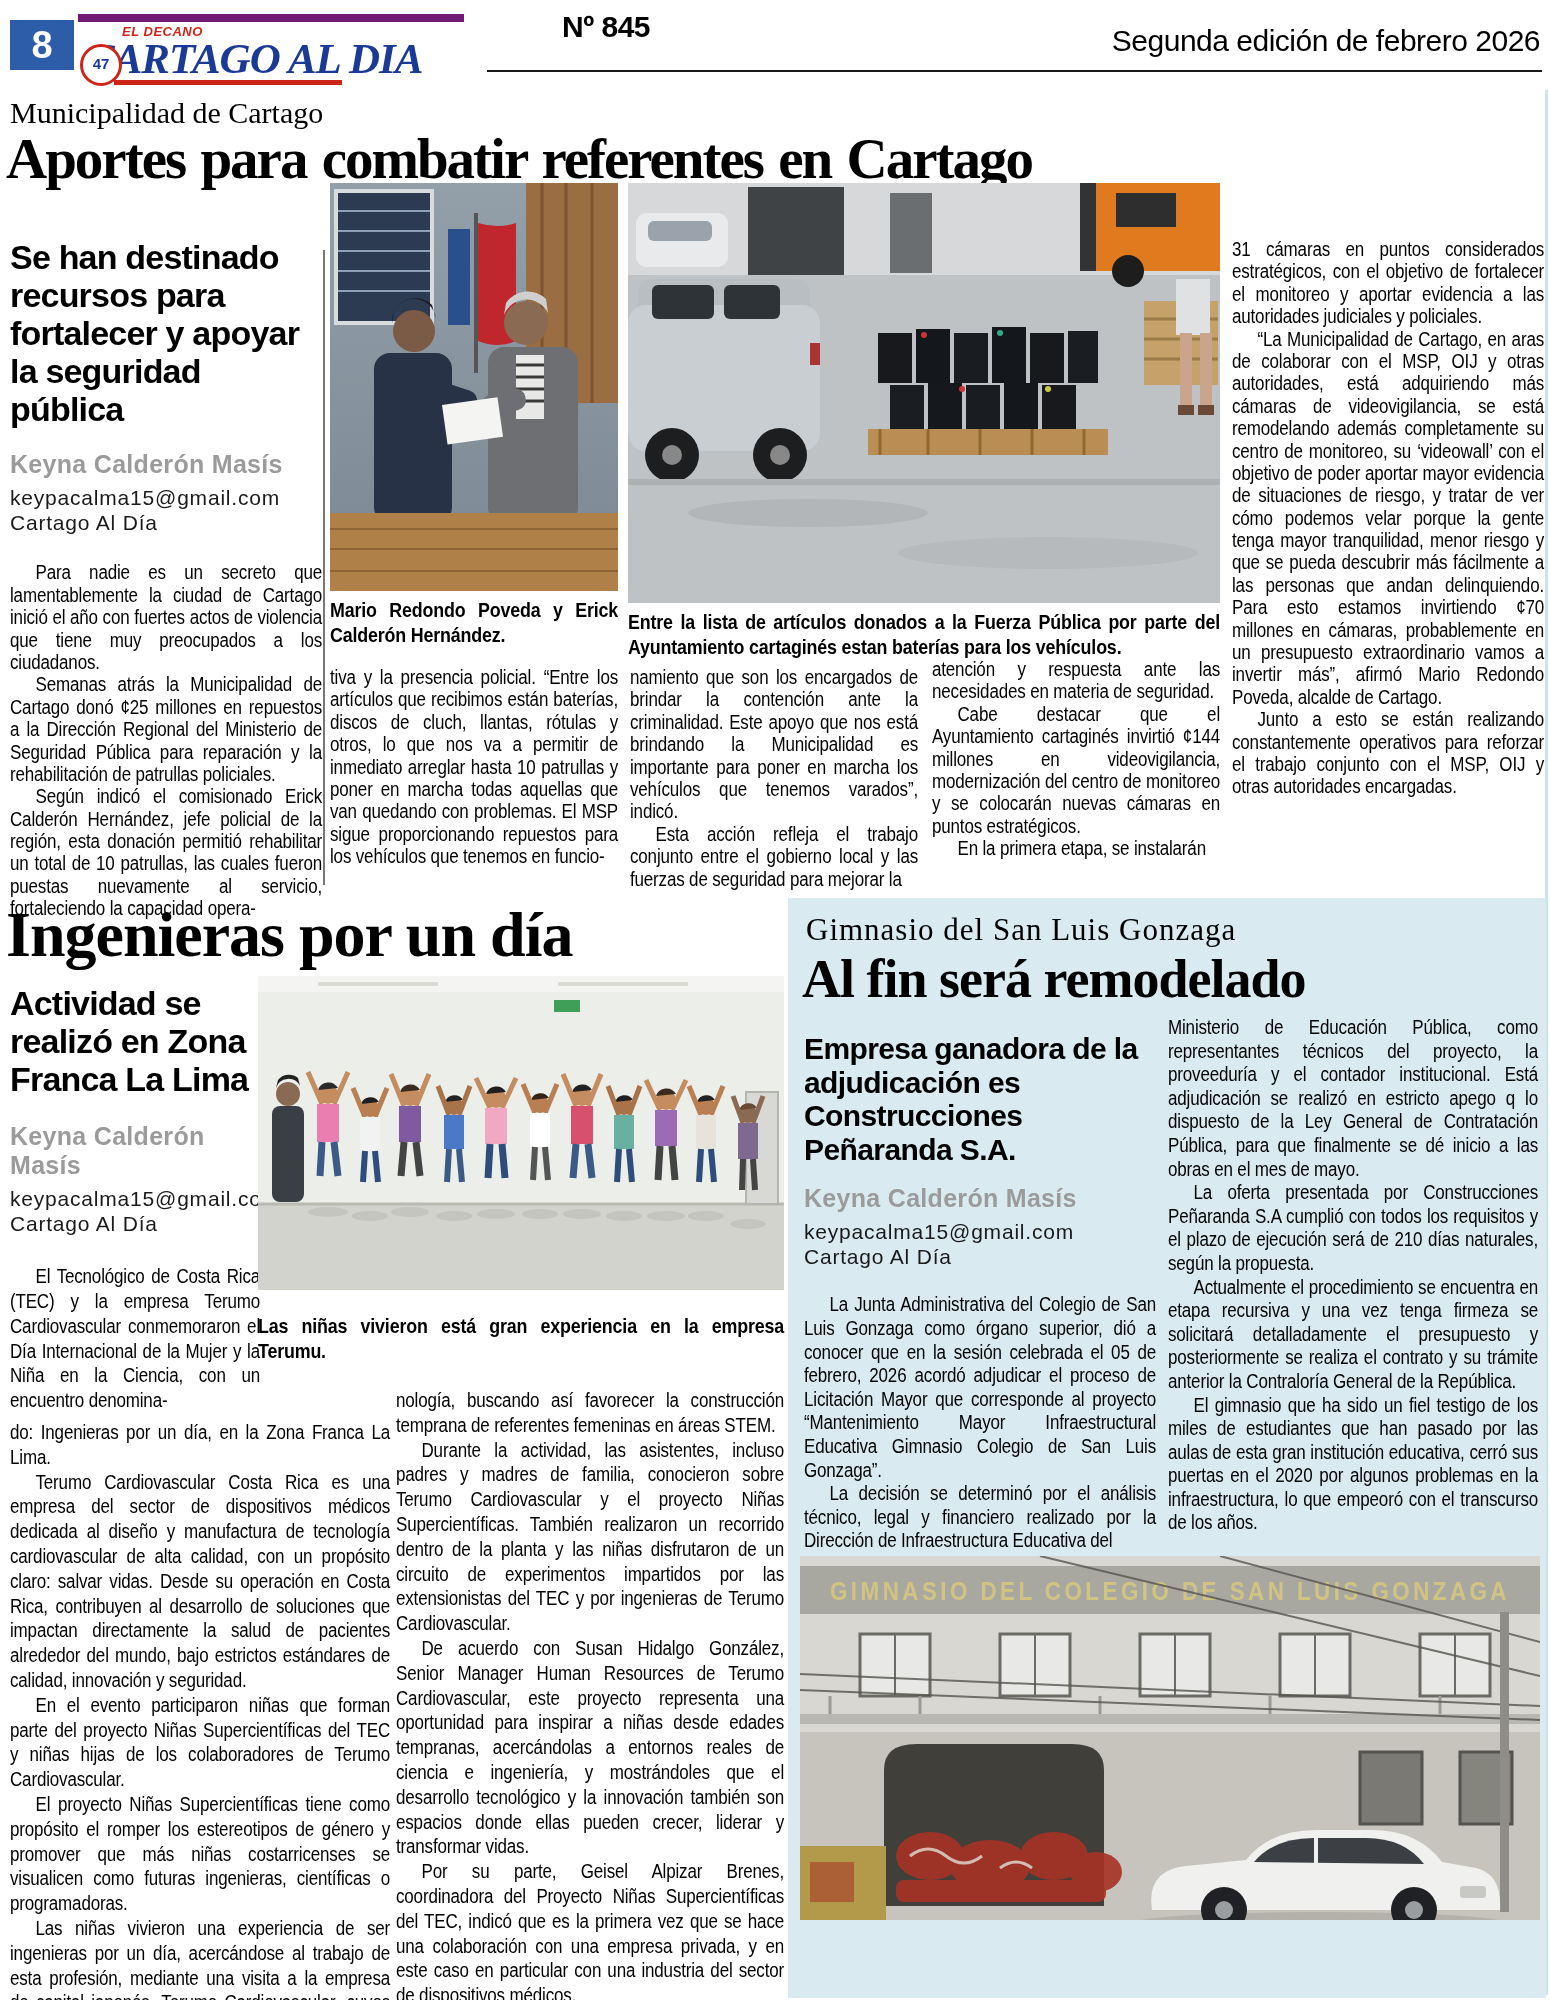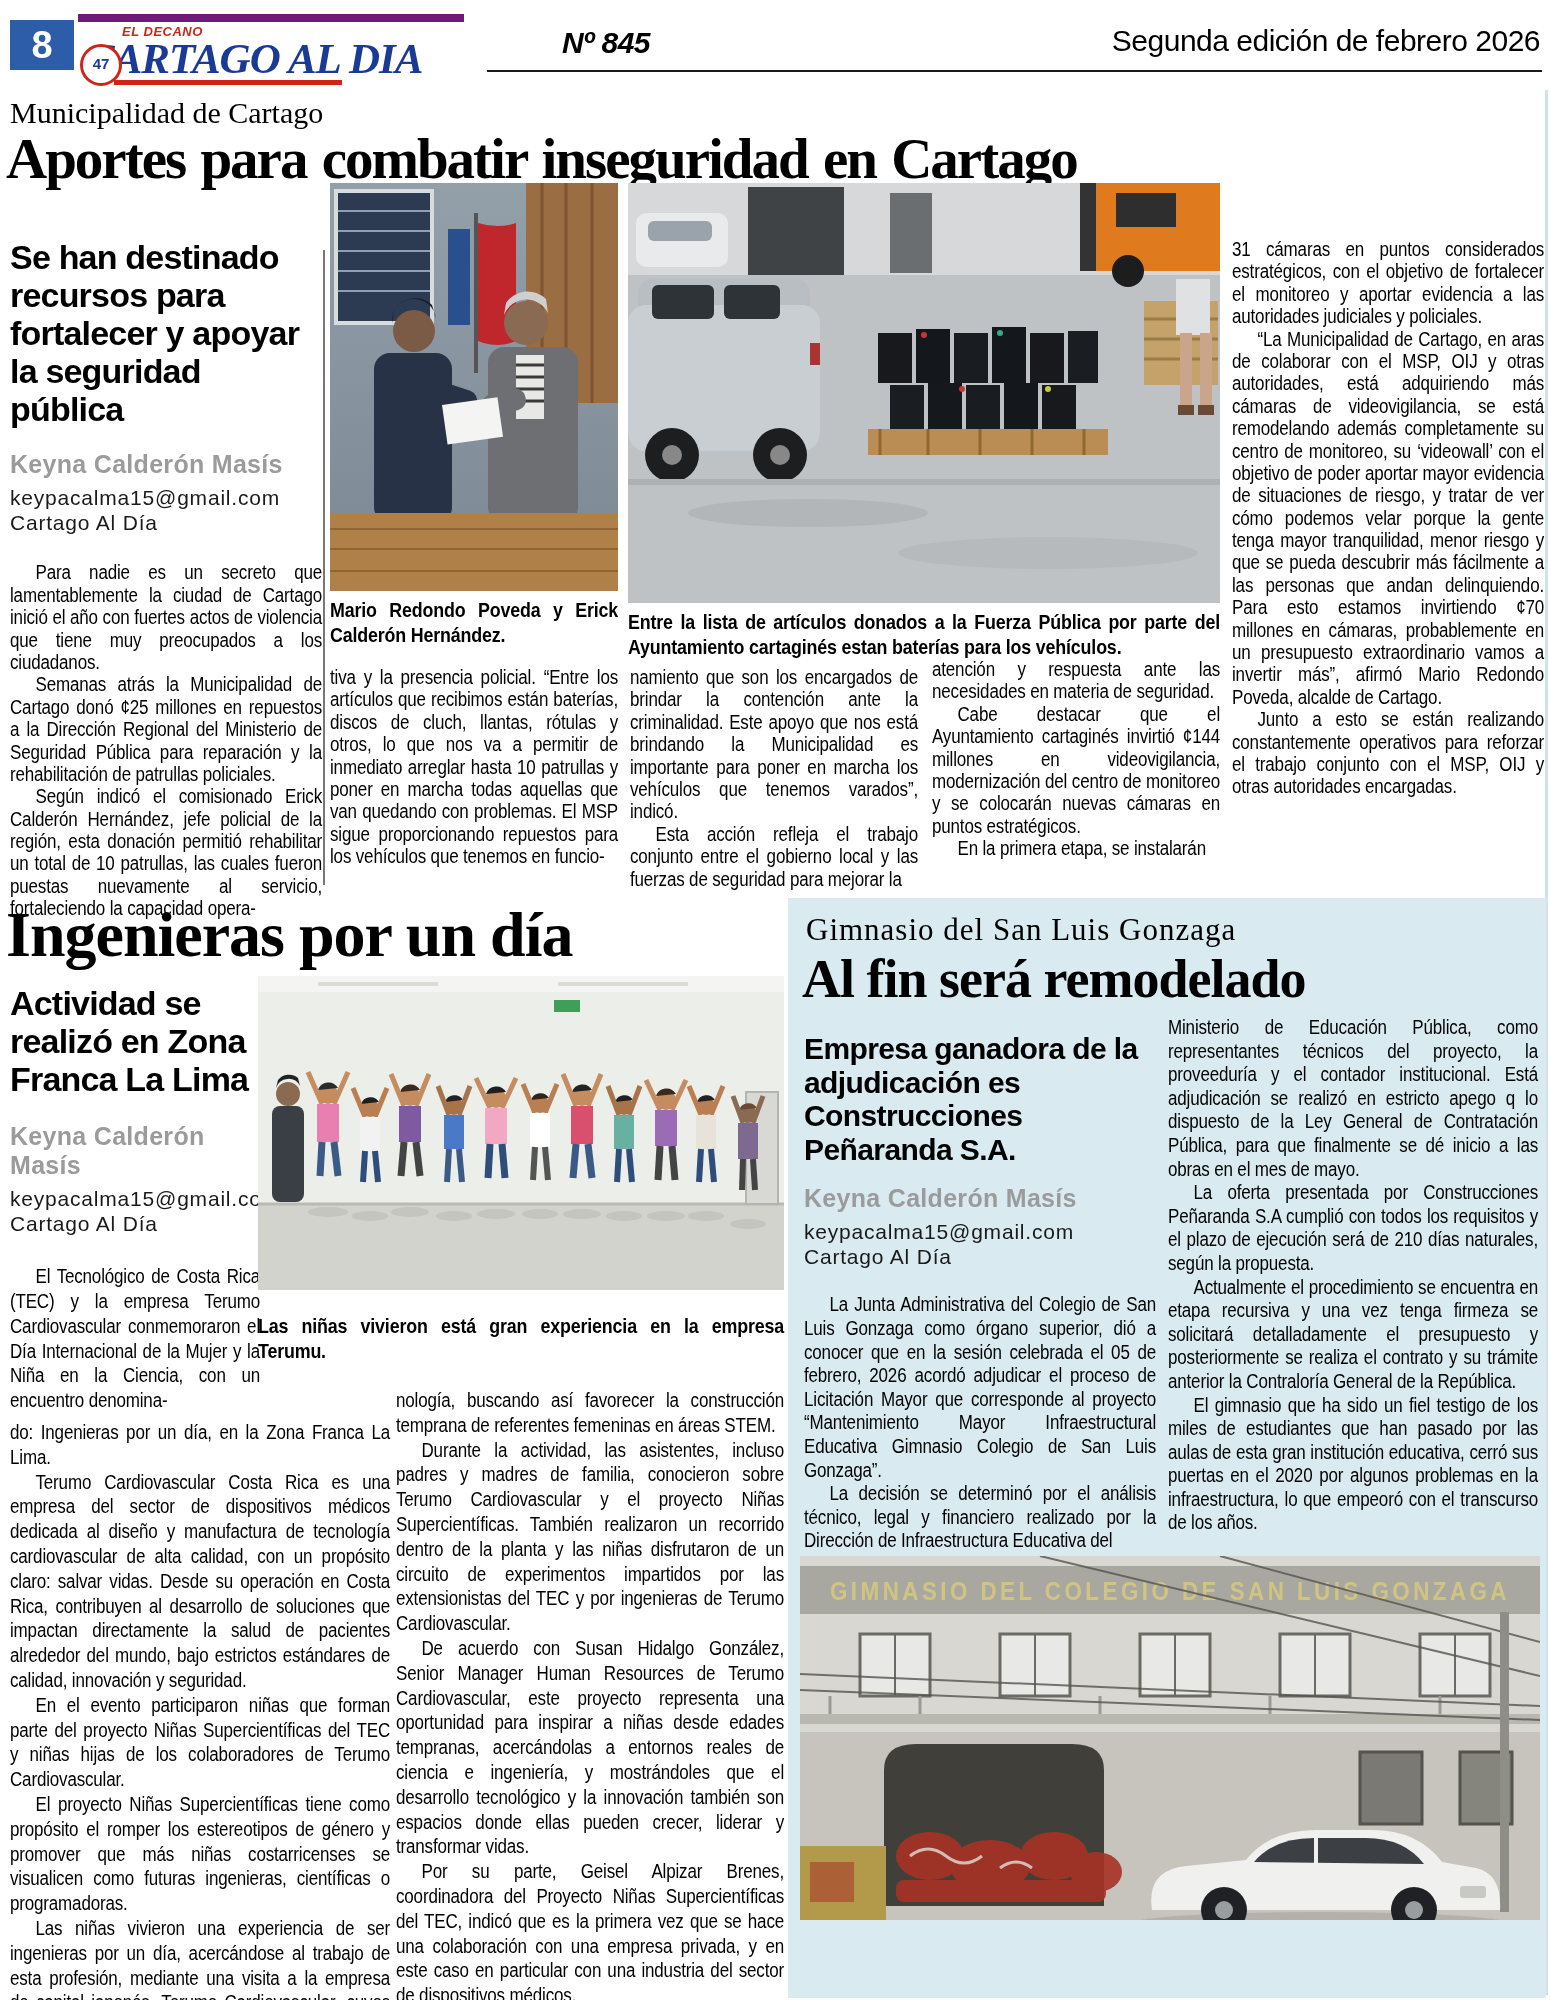--- a/index.html
+++ b/index.html
@@ -51,27 +51,27 @@
 
   <div class="abs pagenum" style="left:10px;top:20px;width:64px;height:50px;">8</div>
 
   <div class="abs logo-wrap" style="left:78px;top:14px;width:386px;height:62px;">
     <div class="abs logo-decano" style="left:44px;top:2px;">EL DECANO</div>
     <div class="abs logo-main" style="left:8px;top:12px;">CARTAGO AL DIA</div>
     <div class="abs logo-badge" style="left:2px;top:22px;">47</div>
     <div class="abs logo-underline" style="left:36px;top:58px;width:228px;height:5px;"></div>
   </div>
 
-  <div class="abs hdr-issue" style="left:562px;top:26px;font-style:italic;">Nº 845</div>
+  <div class="abs hdr-issue" style="left:562px;top:10px;">Nº 845</div>
   <div class="abs hdr-edition" style="left:1040px;top:24px;width:500px;">Segunda edición de febrero 2026</div>
   <div class="abs hdr-rule" style="left:487px;top:70px;width:1055px;height:2px;"></div>
   <div class="abs edge" style="left:1545px;top:90px;width:3px;height:1905px;"></div>
 
   <div class="abs kicker" style="left:10px;top:96px;">Municipalidad de Cartago</div>
-  <div class="abs headline" style="left:6px;top:126px;">Aportes para combatir  inseguridad en Cartago</div>
+  <div class="abs headline" style="left:6px;top:126px;">Aportes para combatir  referentes en Cartago</div>
 
   <div class="abs colrule" style="left:323px;top:250px;width:2px;height:635px;"></div>
 
   <div class="abs" style="left:10px;top:238px;width:312px;">
     <div class="sh">Se han destinado recursos para fortalecer y apoyar la seguridad pública</div>
     <div style="margin-top:22px;">
       <div class="by-name">Keyna Calderón Masís</div>
       <div class="by-email">keypacalma15@gmail.com</div>
       <div class="by-org">Cartago Al Día</div>
     </div>

